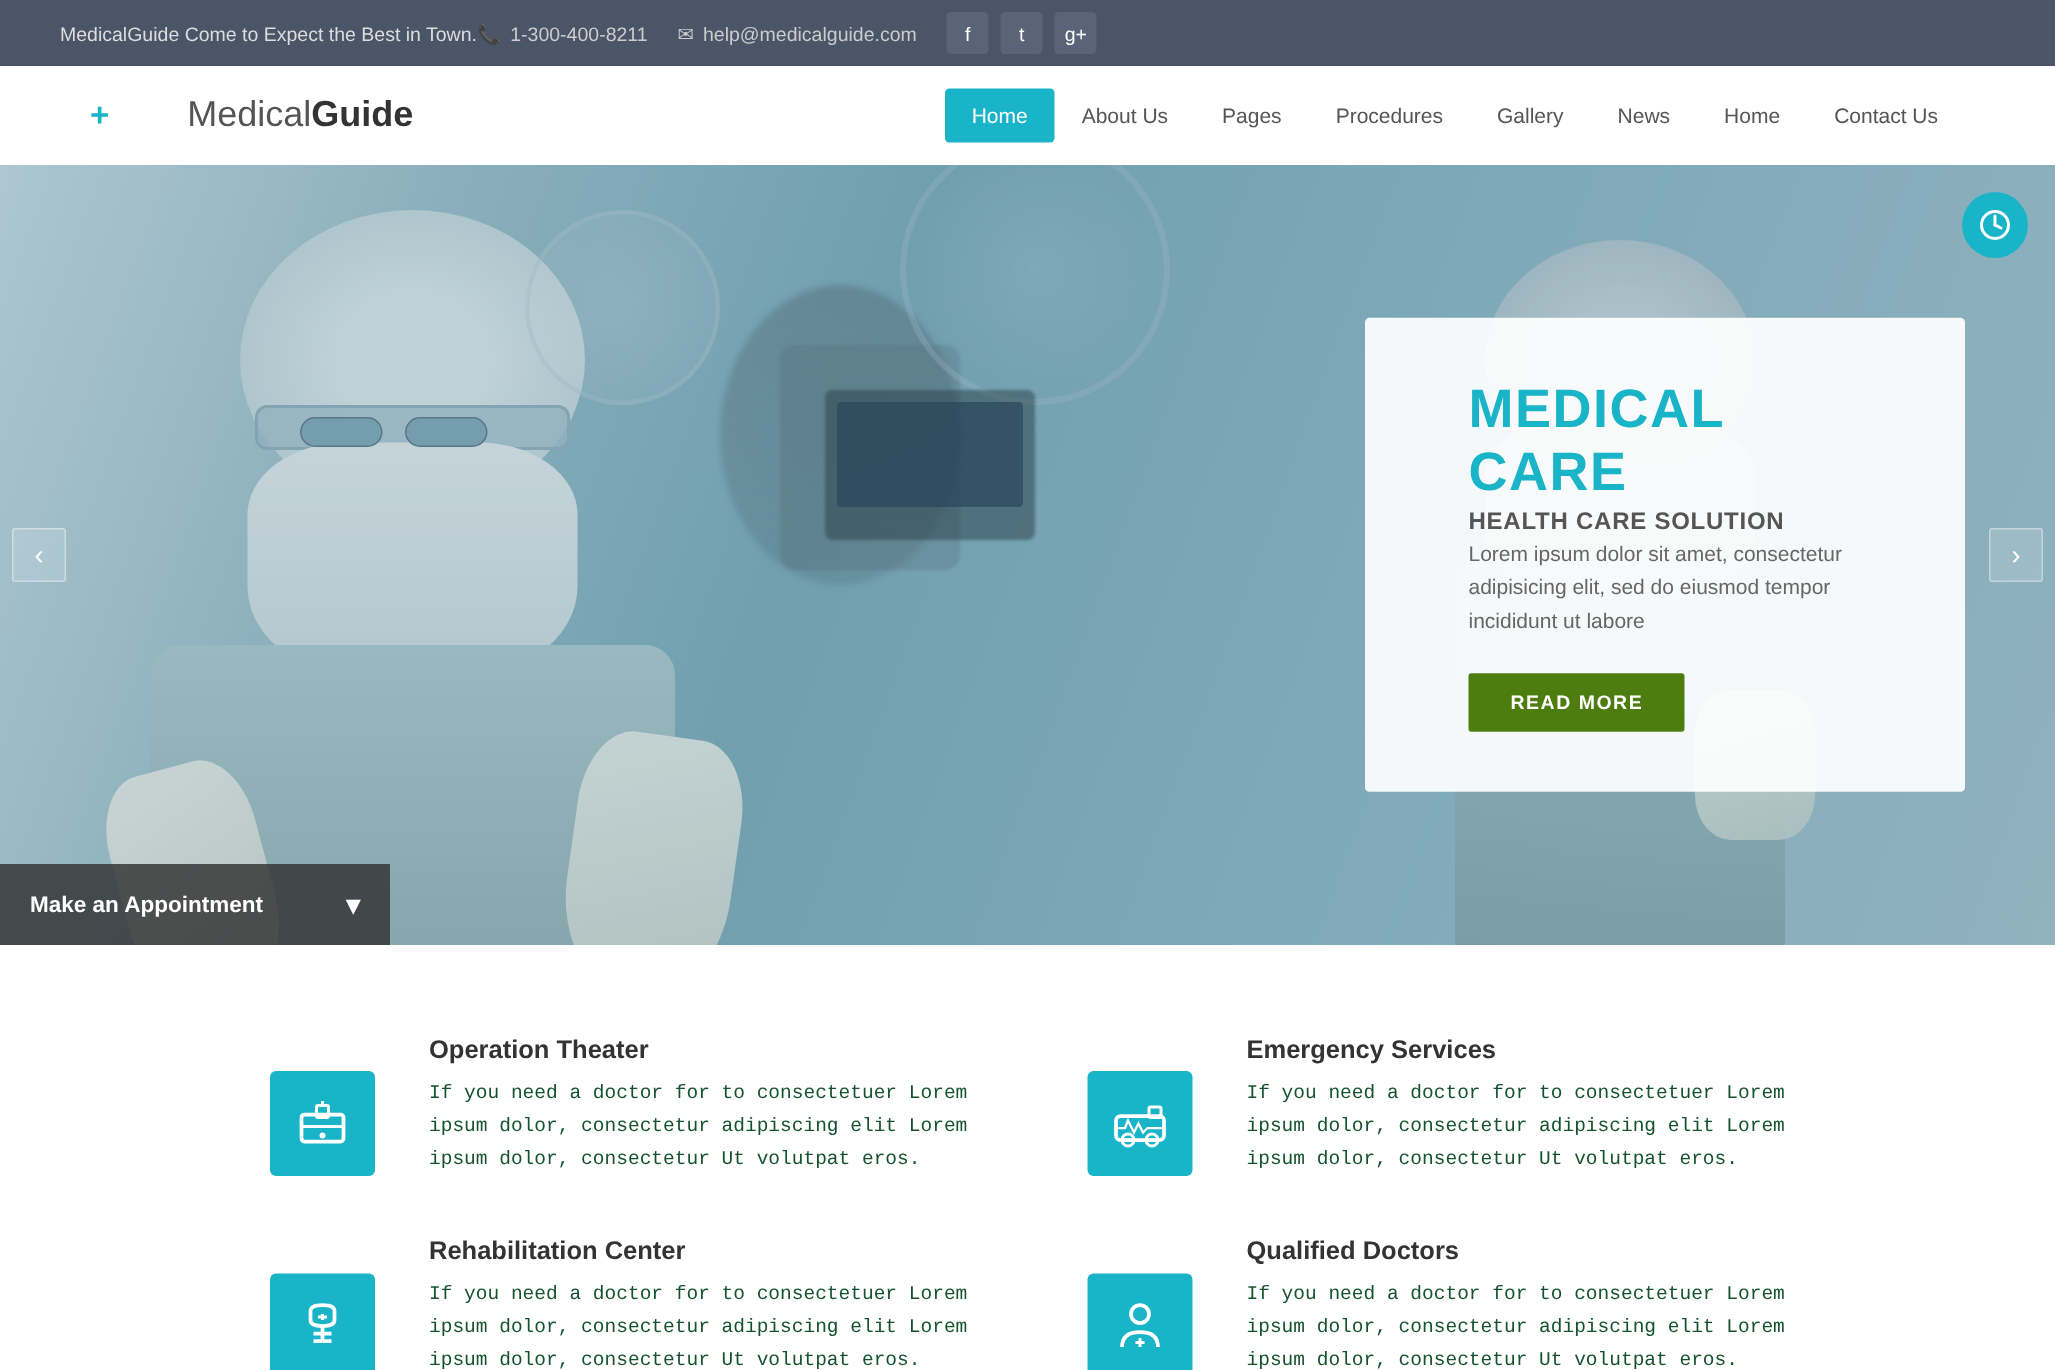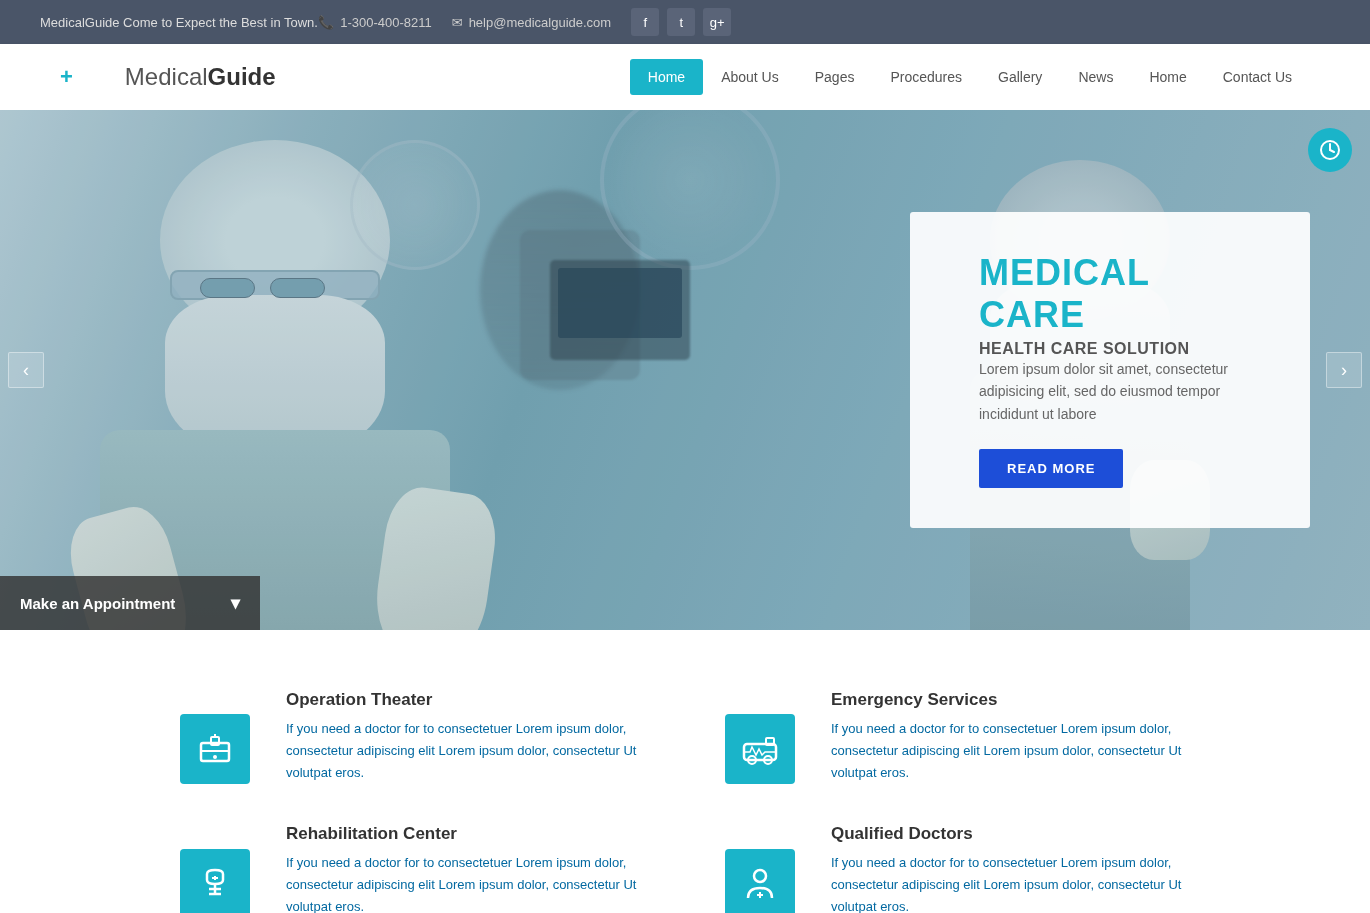--- a/index.html
+++ b/index.html
@@ -96,21 +96,21 @@
     }
     .hero-desc {
       font-size: 14px;
       color: #666;
       line-height: 1.6;
     }
     .hero-btn {
       display: inline-block;
       margin-top: 24px;
       padding: 12px 28px;
-      background: #1d4ed8;
+      background: #4d7c0f;
       color: #fff;
       font-size: 13px;
       font-weight: 700;
       letter-spacing: 1px;
       text-transform: uppercase;
       cursor: pointer;
       border: none;
       border-radius: 2px;
     }
 
@@ -184,22 +184,23 @@
       font-size: 28px;
     }
     .service-content h3 {
       font-size: 17px;
       font-weight: 700;
       color: #333;
       margin-bottom: 8px;
     }
     .service-content p {
       font-size: 13px;
-      color: #0369a1;
+      color: #14532d;
       line-height: 1.7;
+      font-family: Liberation Mono, monospace;
     }
   </style>
 </head>
 <body>
 
 <div class="top-bar">
   <div class="top-bar-left">MedicalGuide Come to Expect the Best in Town.</div>
   <div class="top-bar-right">
     <div class="top-bar-contact">
       <span>📞</span>

